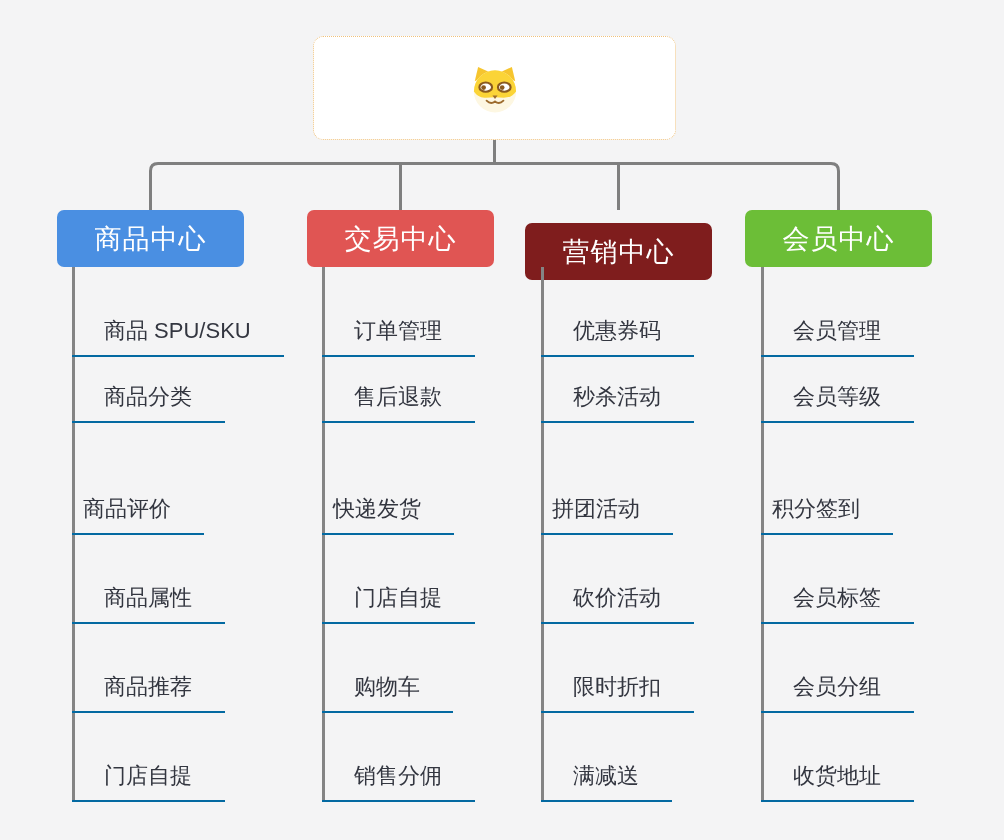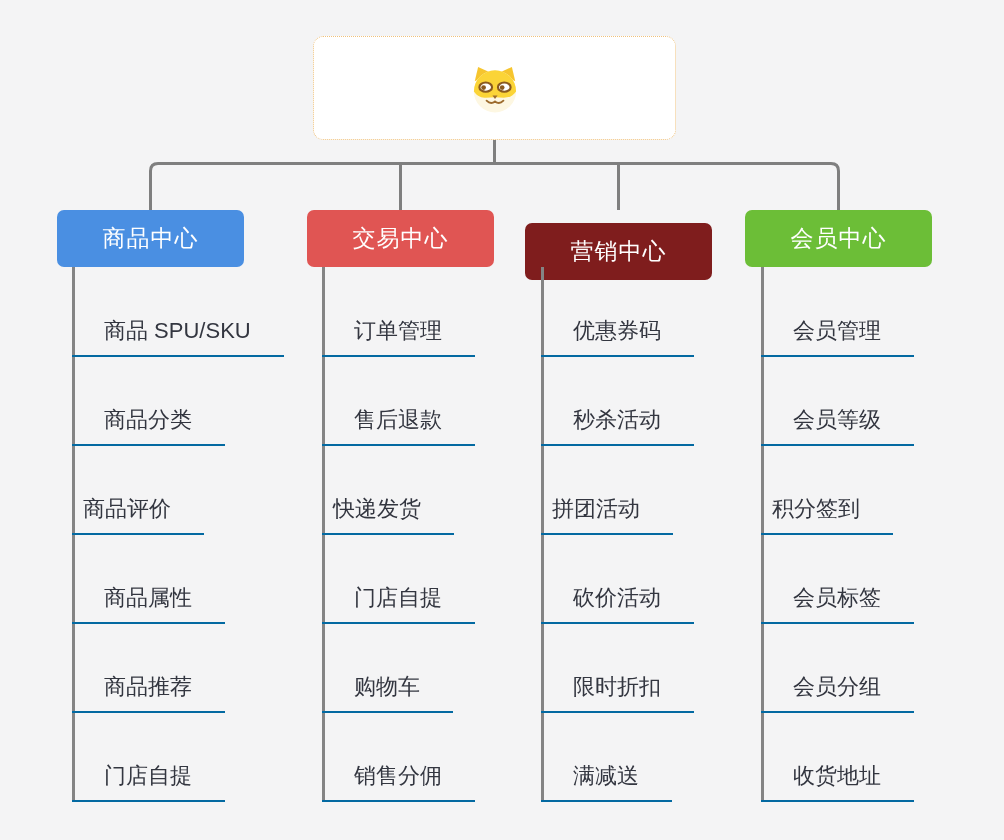--- a/index.html
+++ b/index.html
@@ -51,21 +51,21 @@
     padding-top:2px;
   }
   .root-icon{flex:0 0 auto;display:block;}
   
   .branch-header{
     position:absolute;
     top:210px;
     width:187px;height:57px;
     border-radius:7px;
     color:#ffffff;
-    font-size:23px;
+    font-size:27px;
     letter-spacing:1px;
     display:flex;
     align-items:center;
     justify-content:center;
     cursor:default;
   }
   .col1 .branch-header{left:57px;background:#4a8fe2;}
   .col2 .branch-header{left:307px;background:#e05553;}
   .col3 .branch-header{left:525px;background:#7f1d1d;margin-top:13px;}
   .col4 .branch-header{left:745px;background:#6cbe37;}
@@ -89,21 +89,21 @@
     color:#333640;
     line-height:28px;
     padding:0 33px 10px 32px;
     border-bottom:2px solid #0369a1;
   }
   .col1 .leaf{left:72px;}
   .col2 .leaf{left:322px;}
   .col3 .leaf{left:541px;}
   .col4 .leaf{left:761px;}
   .r0{top:317px;}
-  .r1{top:406px;}
+  .r1{top:383px;}
   .r2{top:495px;padding-left:11px;}
   .r3{top:584px;}
   .r4{top:673px;}
   .r5{top:762px;}
 </style>
 </head>
 <body>
 
 <div class="canvas">
 

